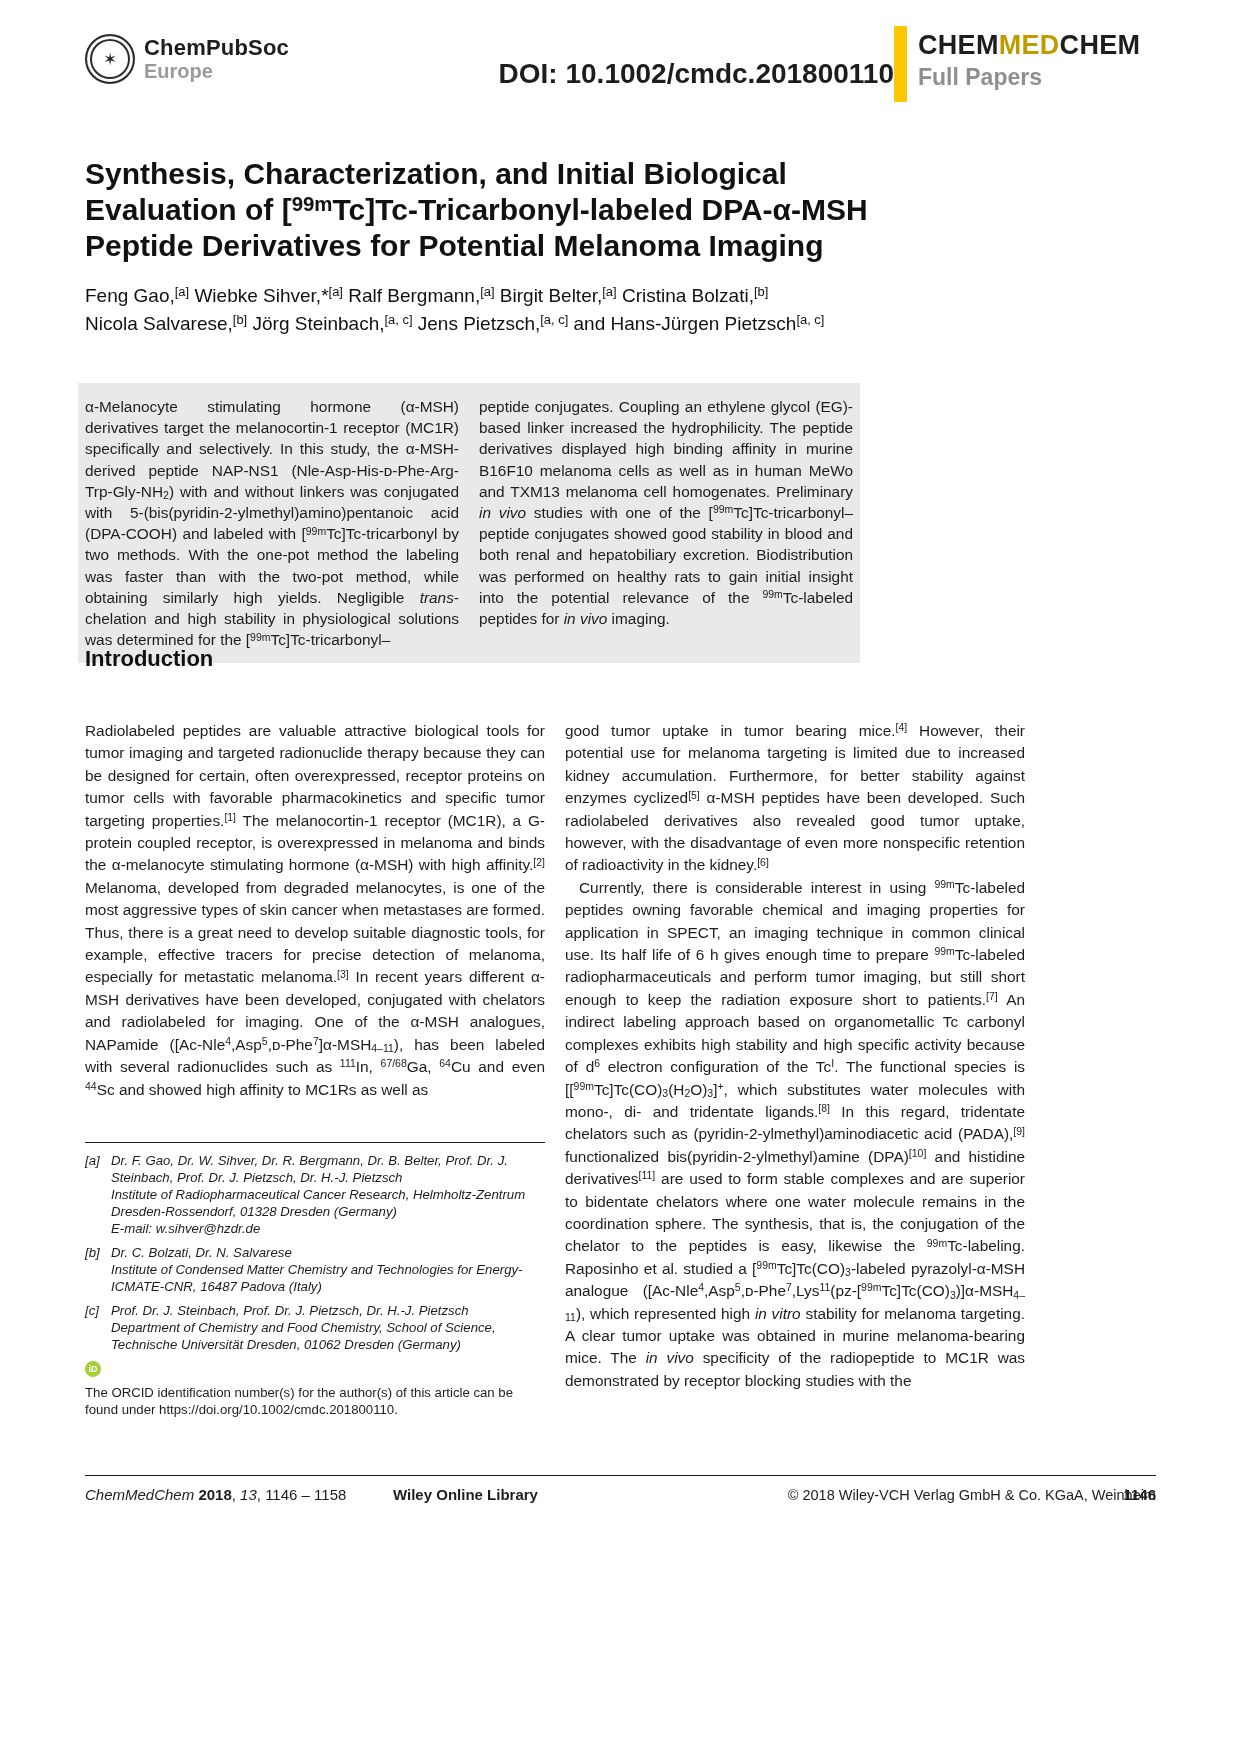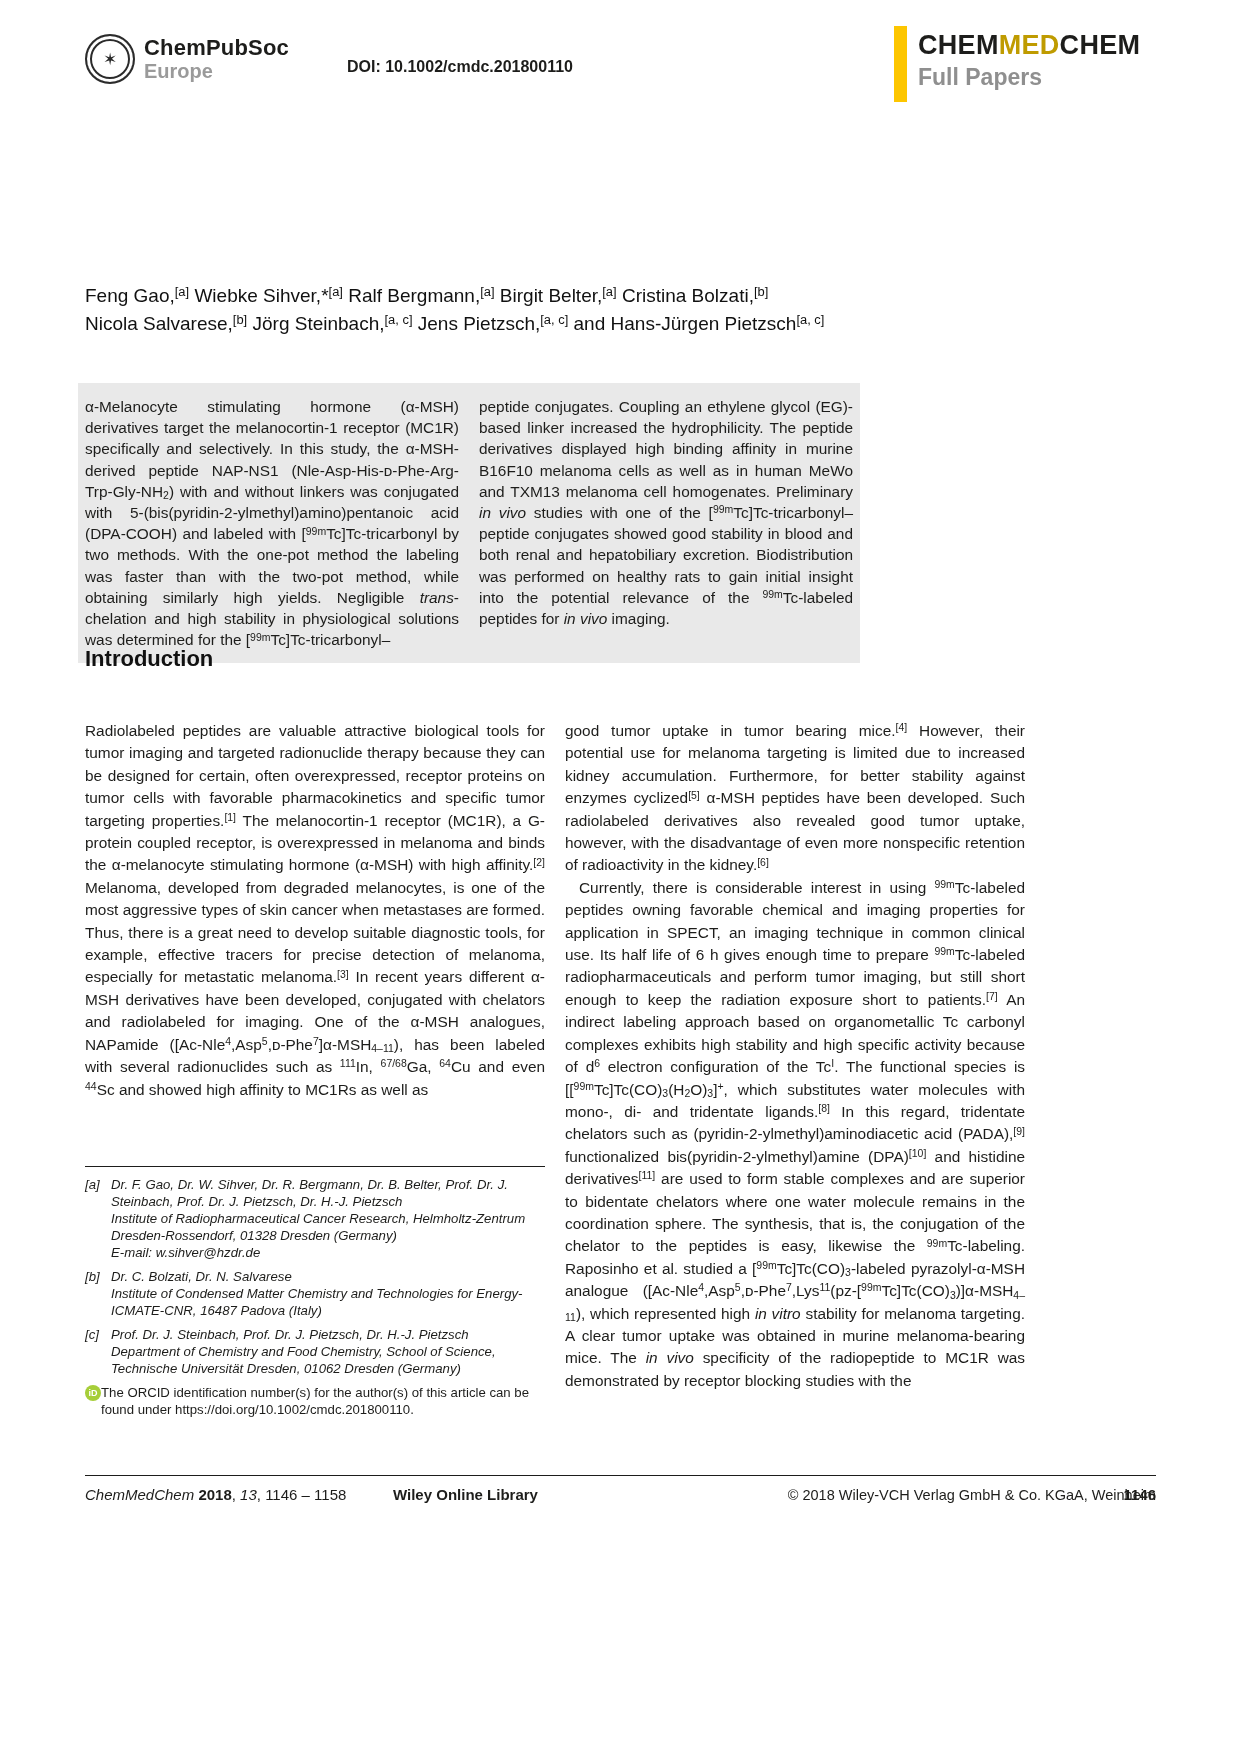--- a/index.html
+++ b/index.html
@@ -19,21 +19,21 @@
   .logo-mark {
     width:50px; height:50px; border-radius:50%;
     border:2px solid #2b2b2b;
     box-shadow: inset 0 0 0 3px #ffffff, inset 0 0 0 5px #2b2b2b;
     display:flex; align-items:center; justify-content:center;
     font-size:17px; color:#2b2b2b; flex:0 0 50px;
     font-family:"DejaVu Sans", sans-serif;
   }
   .logo-name { font-weight:bold; font-size:22px; letter-spacing:.2px; line-height:24px; }
   .logo-sub  { font-weight:bold; font-size:20px; color:#9a9a9a; line-height:22px; }
-  .doi { flex:1; text-align:left; font-weight:bold; font-size:16px; margin-top:32px; }
+  .doi { flex:1; text-align:right; font-weight:bold; font-size:28px; margin-top:32px; }
   .brand { display:flex; gap:11px; width:262px; }
   .brand-bar { width:13px; height:76px; flex:0 0 13px; }
   .brand-title { font-size:27px; font-weight:bold; letter-spacing:.3px; margin-top:4px; white-space:nowrap; }
   .brand-sub { font-size:23px; font-weight:bold; color:#8f8f8f; margin-top:3px; }
 
   
   .title { position:absolute; left:85px; top:156px; width:980px; font-size:30px; line-height:36px; font-weight:bold; color:#111; }
   .tline { display:block; }
   .authors { position:absolute; left:85px; top:282px; width:980px; font-size:19px; line-height:28px; color:#111; }
 
@@ -53,21 +53,21 @@
 
   
   .footnotes {
     margin-top:auto; border-top:1.2px solid #1d1d1b; padding-top:9px;
     font-size:13.2px; line-height:17px; font-style:italic; text-align:left;
   }
   .fn { display:flex; gap:7px; margin-bottom:7px; }
   .fn-label { flex:0 0 19px; }
   .fn-body { flex:1; }
   .fn-names, .fn-affil, .fn-email { display:block; }
-  .orcid { display:flex; align-items:flex-start; font-style:normal; margin-top:2px; }
+  .orcid { display:flex; gap:7px; align-items:flex-start; font-style:normal; margin-top:2px;flex-direction:column; }
   .orcid-icon {
     width:16px; height:16px; border-radius:50%; flex:0 0 16px; margin-top:1px;
     color:#ffffff; font-weight:bold; font-size:9px; font-style:normal;
     display:flex; align-items:center; justify-content:center;
   }
   .orcid-text { flex:1; }
 
   
   .footer {
     position:absolute; left:85px; top:1475px; width:1071px;
@@ -97,20 +97,25 @@
     <div class="doi">DOI: 10.1002/cmdc.201800110</div>
     <div class="brand">
       <div class="brand-bar" style="background-color: rgb(253, 198, 0);"></div>
       <div class="brand-text">
         <div class="brand-title"><span>CHEM</span><span style="color: rgb(191, 155, 0);">MED</span><span>CHEM</span></div>
         <div class="brand-sub">Full Papers</div>
       </div>
     </div>
   </header>
 
+  <h1 class="title">
+    <span class="tline">Synthesis, Characterization, and Initial Biological</span>
+    <span class="tline">Evaluation of [<sup>99m</sup>Tc]Tc-Tricarbonyl-labeled DPA-α-MSH</span>
+    <span class="tline">Peptide Derivatives for Potential Melanoma Imaging</span>
+  </h1>
 
   <div class="authors">
     <div>Feng Gao,<sup>[a]</sup> Wiebke Sihver,*<sup>[a]</sup> Ralf Bergmann,<sup>[a]</sup> Birgit Belter,<sup>[a]</sup> Cristina Bolzati,<sup>[b]</sup></div>
     <div>Nicola Salvarese,<sup>[b]</sup> Jörg Steinbach,<sup>[a, c]</sup> Jens Pietzsch,<sup>[a, c]</sup> and Hans-Jürgen Pietzsch<sup>[a, c]</sup></div>
   </div>
 
   <section class="abstract" style="background-color: rgb(233, 233, 233);">
     <div class="col">α-Melanocyte stimulating hormone (α-MSH) derivatives target the melanocortin-1 receptor (MC1R) specifically and selectively. In this study, the α-MSH-derived peptide NAP-NS1 (Nle-Asp-His-ᴅ-Phe-Arg-Trp-Gly-NH<sub>2</sub>) with and without linkers was conjugated with 5-(bis(pyridin-2-ylmethyl)amino)pentanoic acid (DPA-COOH) and labeled with [<sup>99m</sup>Tc]Tc-tricarbonyl by two methods. With the one-pot method the labeling was faster than with the two-pot method, while obtaining similarly high yields. Negligible <i>trans</i>-chelation and high stability in physiological solutions was determined for the [<sup>99m</sup>Tc]Tc-tricarbonyl–</div>
     <div class="col">peptide conjugates. Coupling an ethylene glycol (EG)-based linker increased the hydrophilicity. The peptide derivatives displayed high binding affinity in murine B16F10 melanoma cells as well as in human MeWo and TXM13 melanoma cell homogenates. Preliminary <i>in vivo</i> studies with one of the [<sup>99m</sup>Tc]Tc-tricarbonyl–peptide conjugates showed good stability in blood and both renal and hepatobiliary excretion. Biodistribution was performed on healthy rats to gain initial insight into the potential relevance of the <sup>99m</sup>Tc-labeled peptides for <i>in vivo</i> imaging.</div>
   </section>

